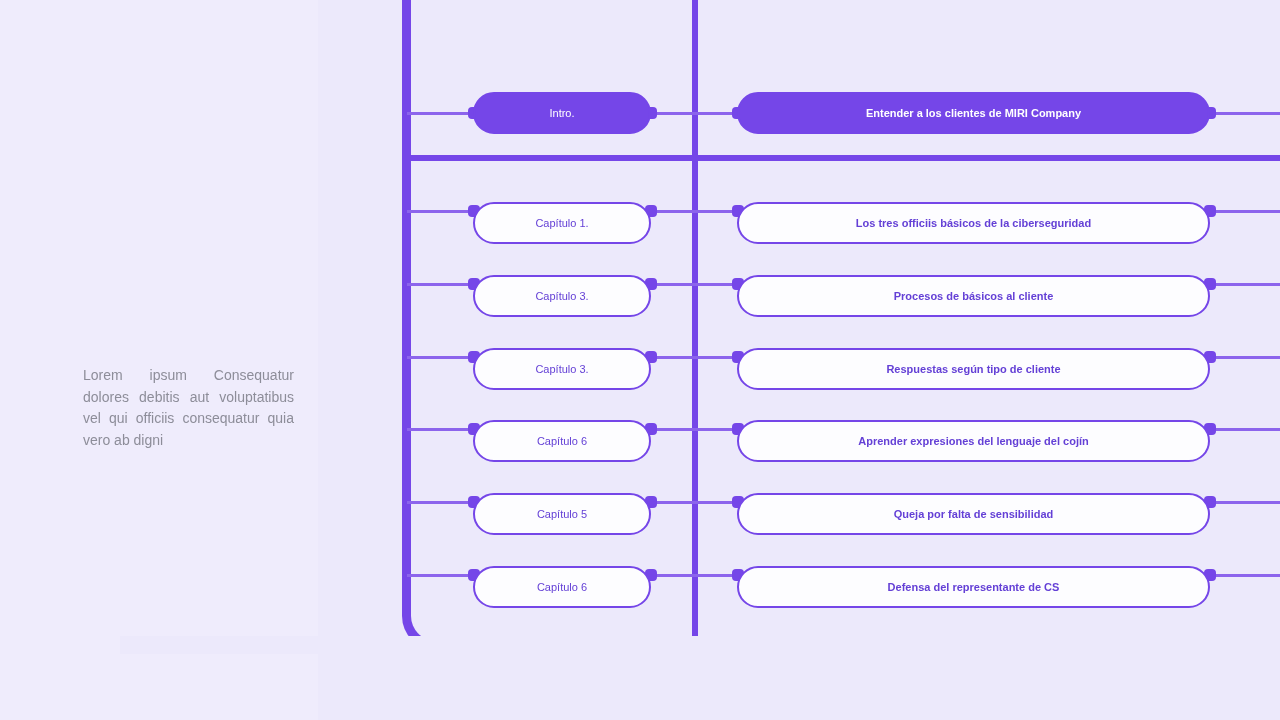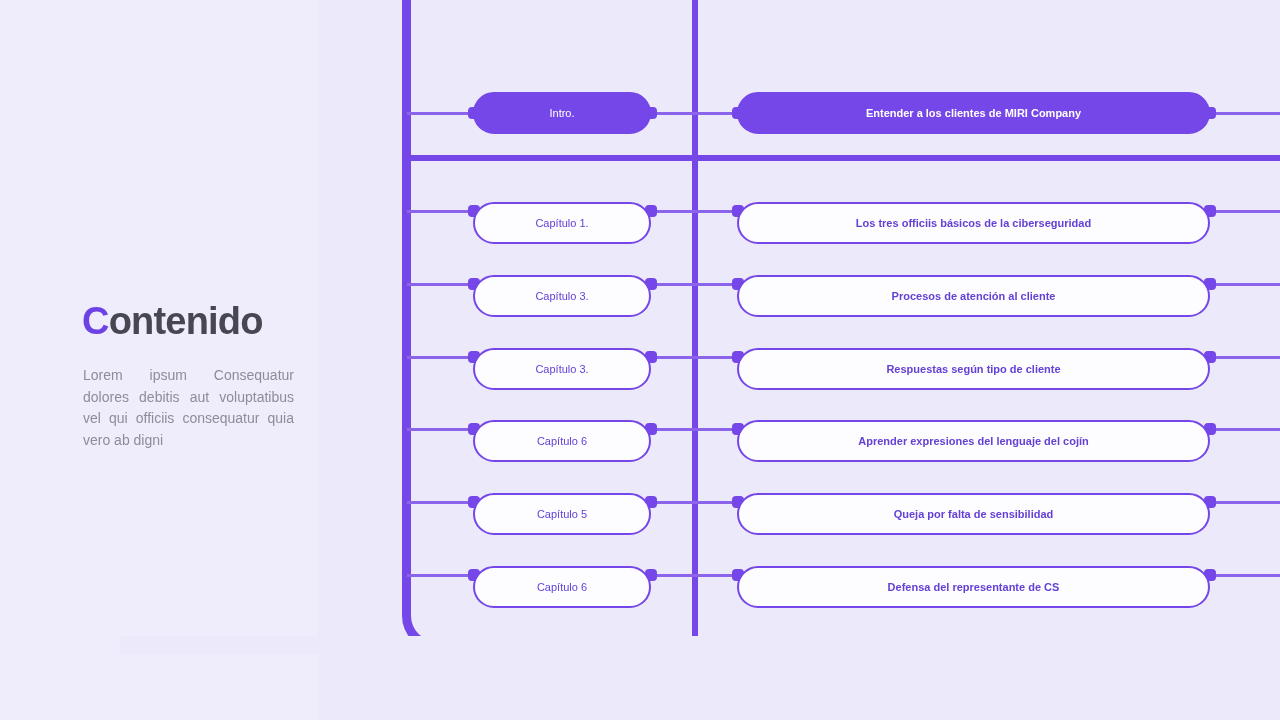--- a/index.html
+++ b/index.html
@@ -90,23 +90,20 @@
     background:#7546e8;border:2.5px solid #7546e8;color:#ffffff;
   }
   .box.left.filled{left:155px;width:178px;}
   .box.right.filled{left:419px;width:473px;}
 </style>
 </head>
 <body>
 
 <div id="left-panel">
 
-  <div id="page-title">
-    <span class="accent">C</span><span>ontenido</span>
-  </div>
 
   <div id="left-paragraph">Lorem ipsum Consequatur dolores debitis aut voluptatibus vel qui officiis consequatur quia vero ab digni</div>
 
 </div>
 
 <div id="diagram">
 
   <div id="outer-frame"></div>
   <div id="column-divider"></div>
   <div id="header-divider"></div>
@@ -150,21 +147,21 @@
         <div class="mid-line"></div>
         <div class="dot" style="left: 327px;"></div>
         <div class="mid-line2"></div>
         <div class="dot" style="left: 414px;"></div>
         <div class="tail-line"></div>
         <div class="dot" style="left: 886px;"></div>
         <div class="box left outline">
           <span>Capítulo 3.</span>
         </div>
         <div class="box right outline">
-          <span>Procesos de atención al cliente</span>
+          <span>Procesos de básicos al cliente</span>
         </div>
       </div>
       <div class="row" style="top: 357px;">
         <div class="lead-line"></div>
         <div class="dot" style="left: 150px;"></div>
         <div class="mid-line"></div>
         <div class="dot" style="left: 327px;"></div>
         <div class="mid-line2"></div>
         <div class="dot" style="left: 414px;"></div>
         <div class="tail-line"></div>

